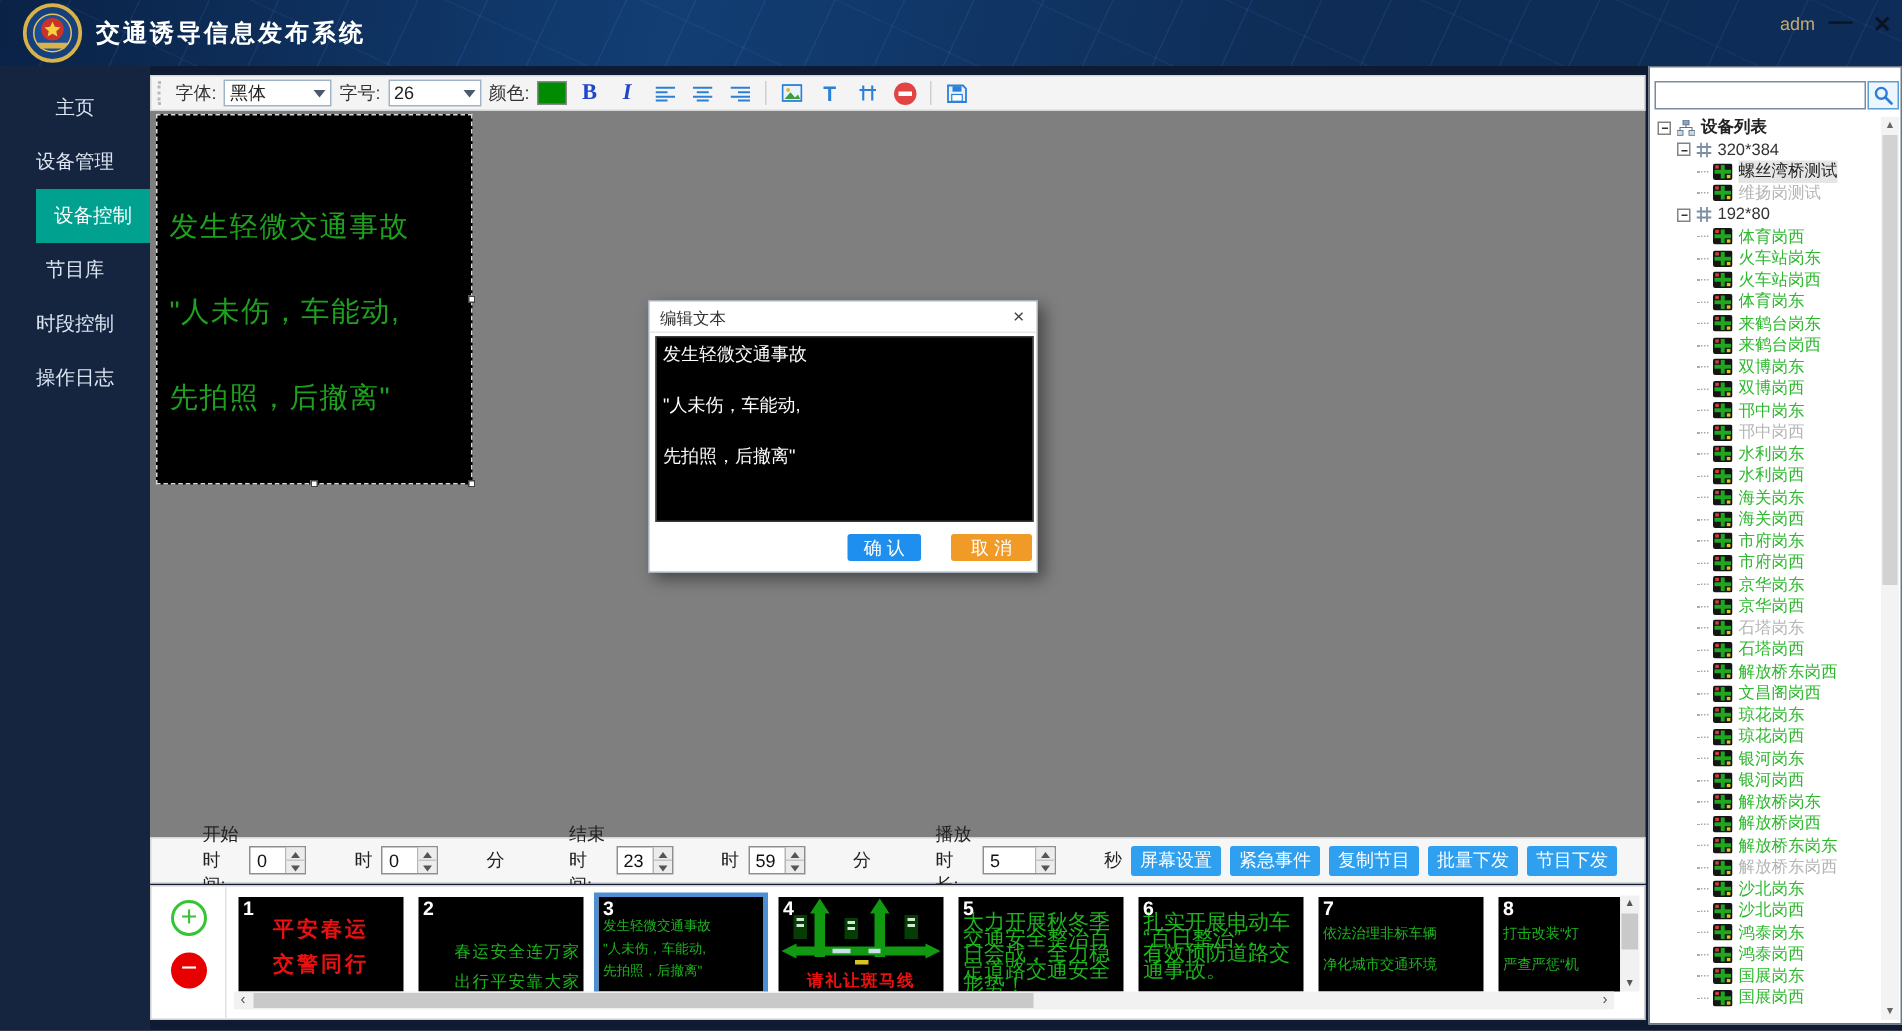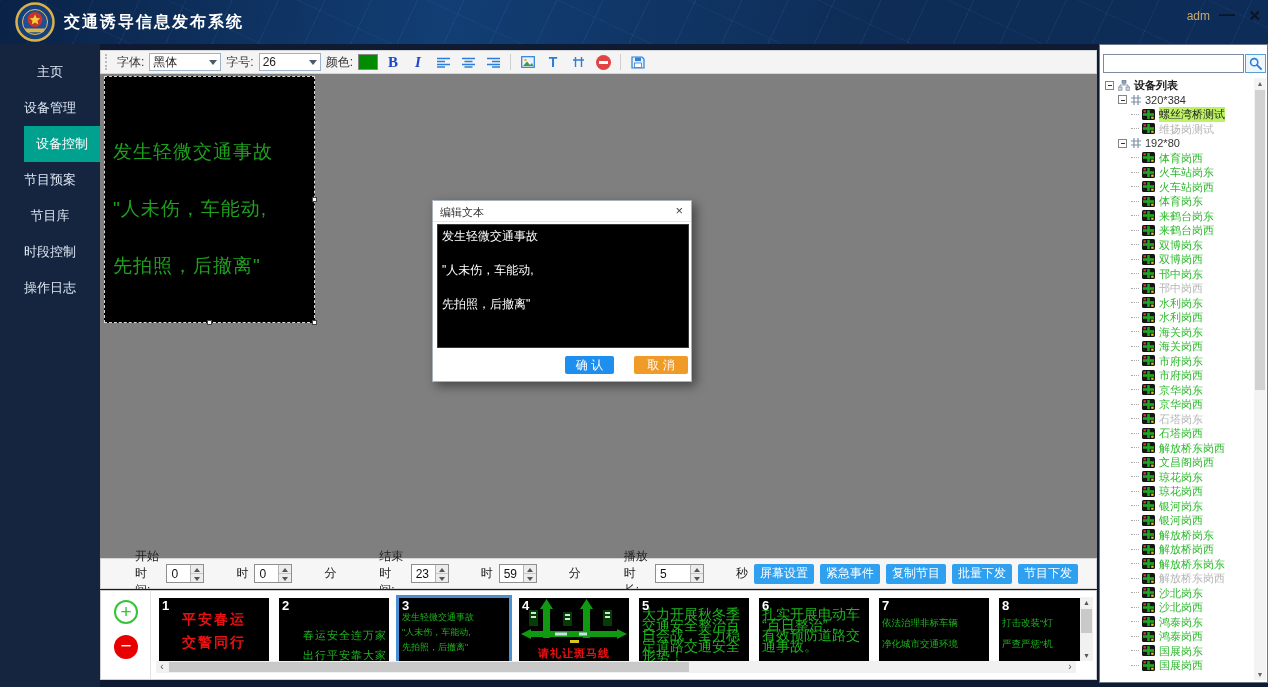--- a/index.html
+++ b/index.html
@@ -119,21 +119,21 @@
   display:flex; align-items:center; justify-content:center; cursor:pointer; }
 .tree { position:absolute; left:2px; top:33px; width:152px; bottom:2px; overflow:hidden; font-size:11px; }
 .trow { height:14.5px; line-height:14.5px; white-space:nowrap; display:flex; align-items:center; cursor:pointer; }
 .t-root { padding-left:3px; } .t-group { padding-left:16px; } .t-leaf { padding-left:29px; }
 .expbox { display:inline-block; width:9px; height:9px; border:1px solid #848484; background:#fff; position:relative; margin-right:4px; flex:0 0 auto; }
 .expbox:after { content:""; position:absolute; left:1.5px; top:3.5px; width:4px; height:1px; background:#333; }
 .stub { display:inline-block; width:8px; border-top:1px dotted #aaa; margin-right:3px; flex:0 0 auto; }
 .ticon { display:inline-flex; margin-right:4px; flex:0 0 auto; }
 .tlabel.online { color:#2eb82e; }
 .tlabel.offline { color:#b5b5b5; }
-.tlabel.sel { background:#bef264; color:#222;text-align:right; }
+.tlabel.sel { background:#e5e5e5; color:#222;text-align:right; }
 .tlabel.rootlbl { color:#222; font-weight:bold; }
 .tlabel.grouplbl { color:#333; }
 .panel-vscroll { position:absolute; right:1px; top:33px; width:12px; bottom:2px; background:#f3f3f3; }
 .pv-arrow { position:absolute; left:0; width:12px; height:11px; color:#666; font-size:7px; text-align:center; line-height:11px; cursor:pointer; }
 .pv-up { top:0; } .pv-down { bottom:0; }
 .pv-thumb { position:absolute; left:1px; top:12px; width:10px; height:300px; background:#d2d2d2; cursor:pointer; }
 </style>
 </head>
 <body>
 
@@ -150,21 +150,20 @@
     <div class="hdr-title">交通诱导信息发布系统</div>
     <div class="hdr-user">adm</div>
     <div class="win-min">—</div>
     <div class="win-close">✕</div>
   </div>
 
   <div class="sidebar" id="sidebar">
       <div class="side-item">主页</div>
       <div class="side-item">设备管理</div>
       <div class="side-item active">设备控制</div>
-      <div class="side-item">节目预案</div>
       <div class="side-item">节目库</div>
       <div class="side-item">时段控制</div>
       <div class="side-item">操作日志</div>
     </div>
 
   <div class="main">
 
     <div class="toolbar">
       <span class="grip"></span>
       <span class="tb-label">字体:</span>

